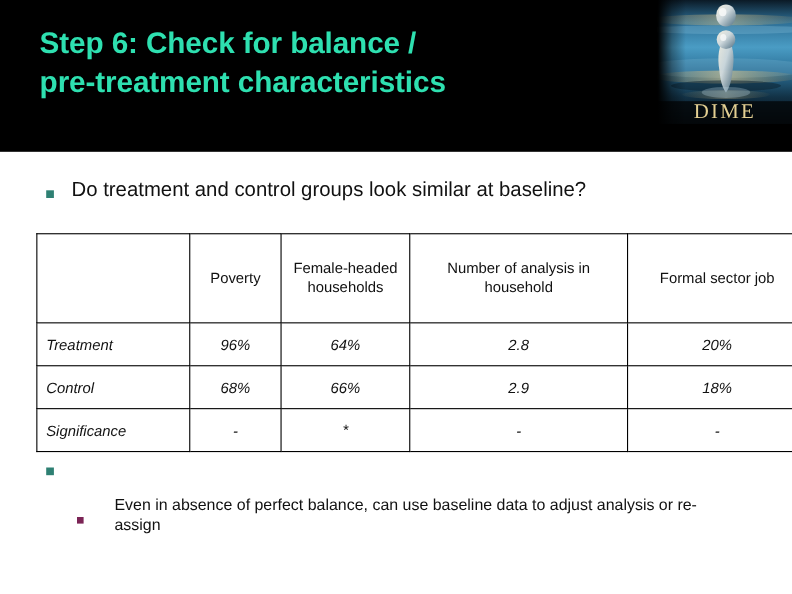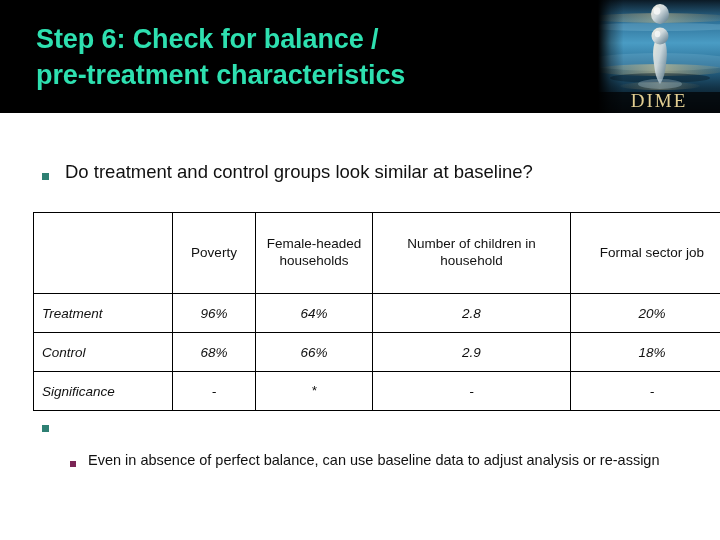--- a/index.html
+++ b/index.html
@@ -13,21 +13,21 @@
     font-family: "Liberation Sans", sans-serif;
     overflow: hidden;
     position: relative;
   }
 
   
   #header-band {
     position: absolute;
     left: 0; top: 0;
     width: 720px;
-    height: 113px;
+    height: 138px;
     background: #000000;
     overflow: hidden;
   }
   #slide-title {
     position: absolute;
     left: 36px;
     top: 22px;
     width: 560px;
     color: #2ee0b0;
     font-size: 27px;
@@ -73,20 +73,21 @@
   }
   .bullet-text.lvl1 {
     color: #111111;
     font-size: 18.5px;
     line-height: 1.22;
   }
   .bullet-text.lvl2 {
     color: #111111;
     font-size: 14.5px;
     line-height: 1.24;
+    margin-left: 16px;
   }
 
   #bullet-question { left: 42px; top: 161px; width: 640px; }
   #bullet-ifnot    { left: 42px; top: 416px; width: 640px; }
   #bullet-even     { left: 70px; top: 452px; width: 600px; }
 
   
   #balance-table {
     position: absolute;
     left: 33px;
@@ -193,21 +194,21 @@
   <span class="bullet-mark lvl1"></span>
   <span class="bullet-text lvl1">Do treatment and control groups look similar at baseline?</span>
 </div>
 
 <table id="balance-table">
   <thead>
     <tr>
       <td class="c0"></td>
       <td class="c1">Poverty</td>
       <td class="c2">Female-headed households</td>
-      <td class="c3">Number of children in household</td>
+      <td class="c3">Number of analysis in household</td>
       <td class="c4">Formal sector job</td>
     </tr>
   </thead>
   <tbody>
     <tr>
       <td class="rowlabel">Treatment</td>
       <td>96%</td>
       <td>64%</td>
       <td>2.8</td>
       <td>20%</td>

